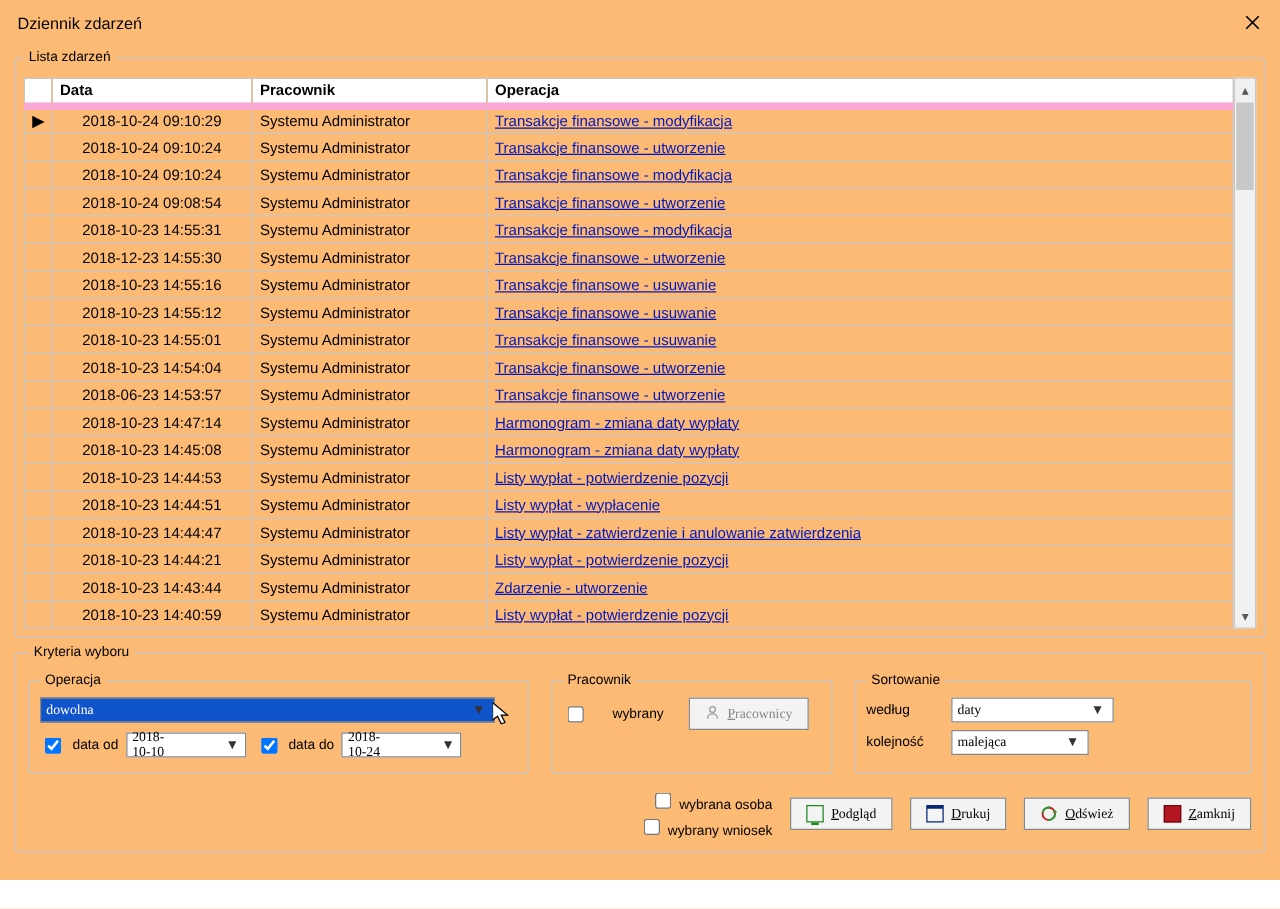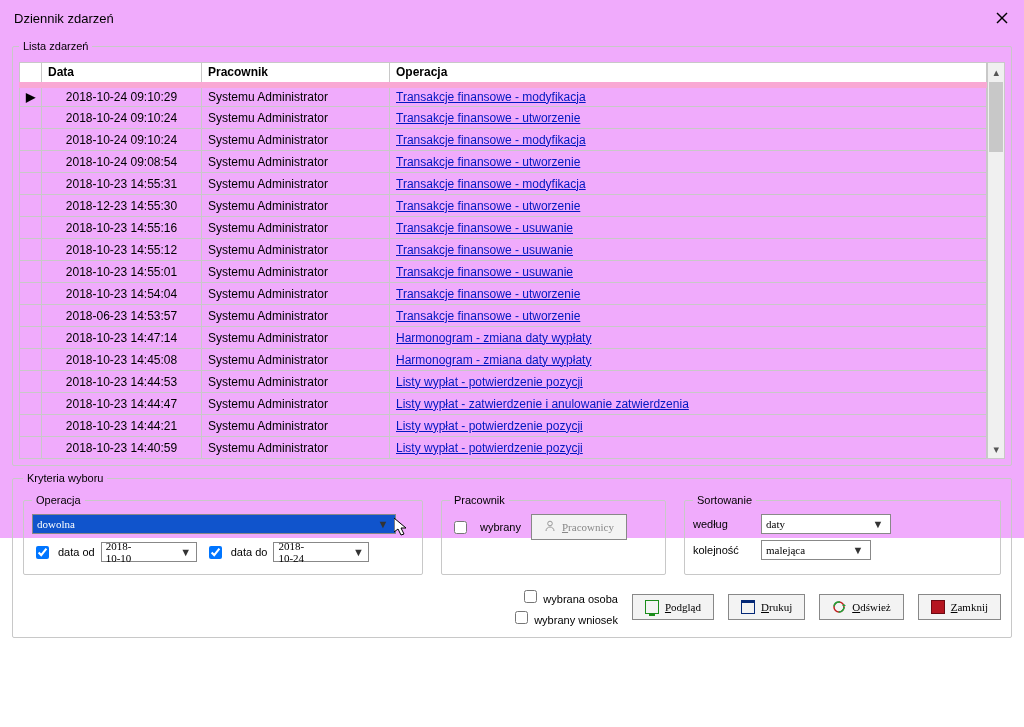--- a/index.html
+++ b/index.html
@@ -4,21 +4,21 @@
 <style>
   * { box-sizing: border-box; }
   body {
     margin: 0;
     font-family: Tahoma, Arial, sans-serif;
     font-size: 11px;
     background: #fff;
     color: #000;
     width: 1024px; height: 727px; overflow: hidden;
   }
-  .window { width: 1024px; height: 538px; background:#f0abfc; }
+  .window { width: 1024px; height: 704px; background:#fdba74; }
   .titlebar {
     display:flex; align-items:center; justify-content:space-between;
     padding: 6px 10px 10px 14px;
     font-size: 13px;
   }
   .closebtn { width:24px; height:24px; display:flex; align-items:center; justify-content:center; font-size:16px; cursor:pointer;}
   fieldset {
     border: 1px solid #c8c8c8;
     border-radius: 2px;
     margin: 0;
@@ -223,29 +223,41 @@
               <td class="op"><a href="#">Harmonogram - zmiana daty wypłaty</a></td>
             </tr>
             <tr>
               <td class="rowind"></td>
               <td class="datec">2018-10-23 14:44:53</td>
               <td>Systemu Administrator</td>
               <td class="op"><a href="#">Listy wypłat - potwierdzenie pozycji</a></td>
             </tr>
             <tr>
               <td class="rowind"></td>
+              <td class="datec">2018-10-23 14:44:51</td>
+              <td>Systemu Administrator</td>
+              <td class="op"><a href="#"> Listy wypłat - wypłacenie</a></td>
+            </tr>
+            <tr>
+              <td class="rowind"></td>
               <td class="datec">2018-10-23 14:44:47</td>
               <td>Systemu Administrator</td>
               <td class="op"><a href="#">Listy wypłat - zatwierdzenie i anulowanie zatwierdzenia</a></td>
             </tr>
             <tr>
               <td class="rowind"></td>
               <td class="datec">2018-10-23 14:44:21</td>
               <td>Systemu Administrator</td>
               <td class="op"><a href="#">Listy wypłat - potwierdzenie pozycji</a></td>
+            </tr>
+            <tr>
+              <td class="rowind"></td>
+              <td class="datec">2018-10-23 14:43:44</td>
+              <td>Systemu Administrator</td>
+              <td class="op"><a href="#">Zdarzenie - utworzenie</a></td>
             </tr>
             <tr>
               <td class="rowind"></td>
               <td class="datec">2018-10-23 14:40:59</td>
               <td>Systemu Administrator</td>
               <td class="op"><a href="#">Listy wypłat - potwierdzenie pozycji</a></td>
             </tr>
           </tbody>
       </table>
       <div class="vscroll">
@@ -284,21 +296,21 @@
           <span>data do</span>
           <div class="combo" style="width:96px">
             <span>2018-10-24</span>
             <span class="arrow">▼</span>
           </div>
         </div>
       </fieldset>
 
       <fieldset class="fs-prac">
         <legend>Pracownik</legend>
-        <div style="display:flex; align-items:center; gap:10px;">
+        <div style="display:flex; align-items:center; gap:20px;">
           <input type="checkbox" style="">
           <span>wybrany</span>
           <button class="win disabled" disabled="">
             <span>
               <svg width="12" height="12" viewBox="0 0 12 12">
                   <circle cx="6" cy="3.5" r="2.3" fill="none" stroke="#999"></circle>
                   <path d="M2 11c0-2.5 2-4 4-4s4 1.5 4 4" fill="none" stroke="#999"></path>
                 </svg>
             </span>
             <span id="btn-prac"><span class="u">P</span>racownicy</span>

